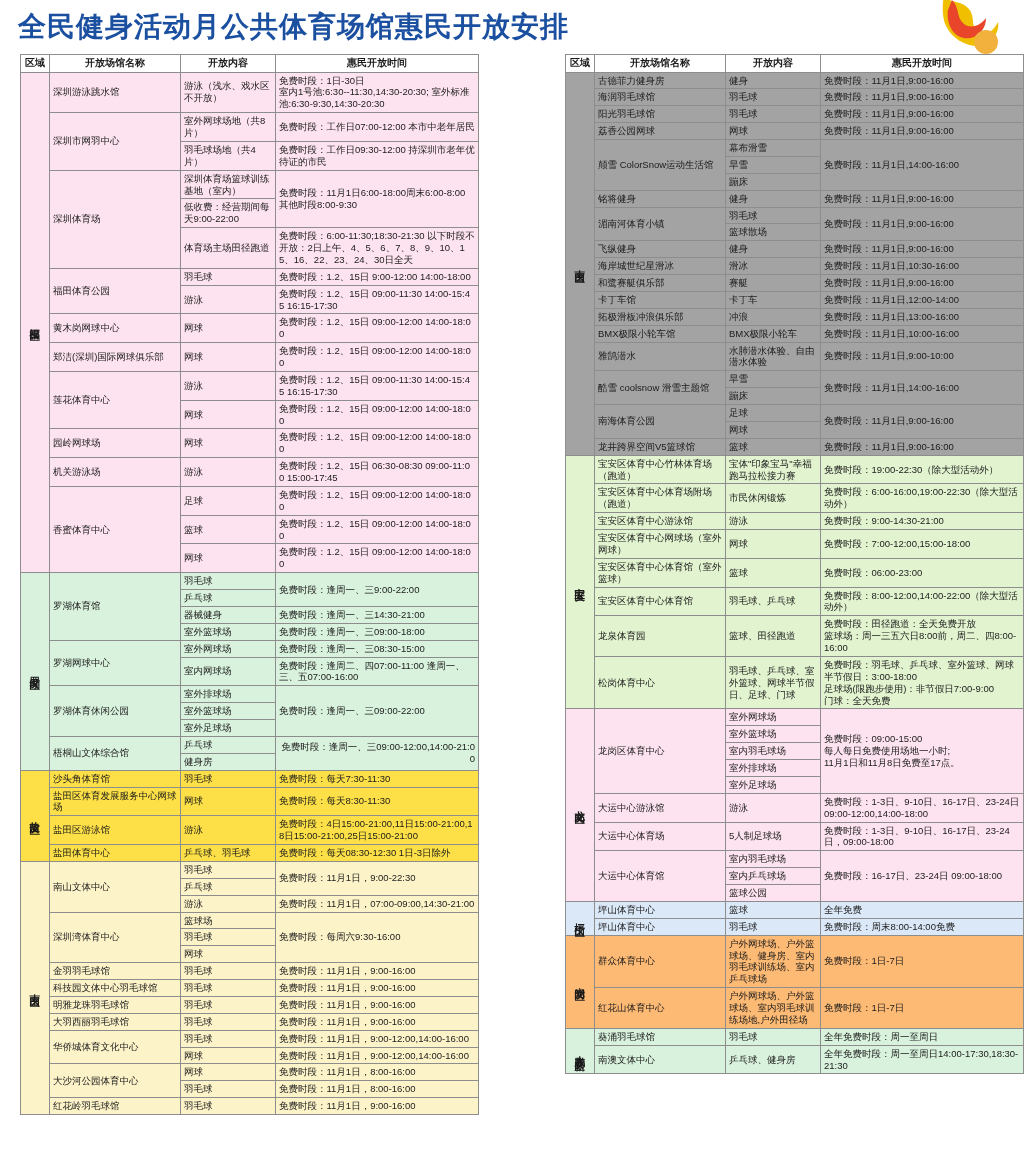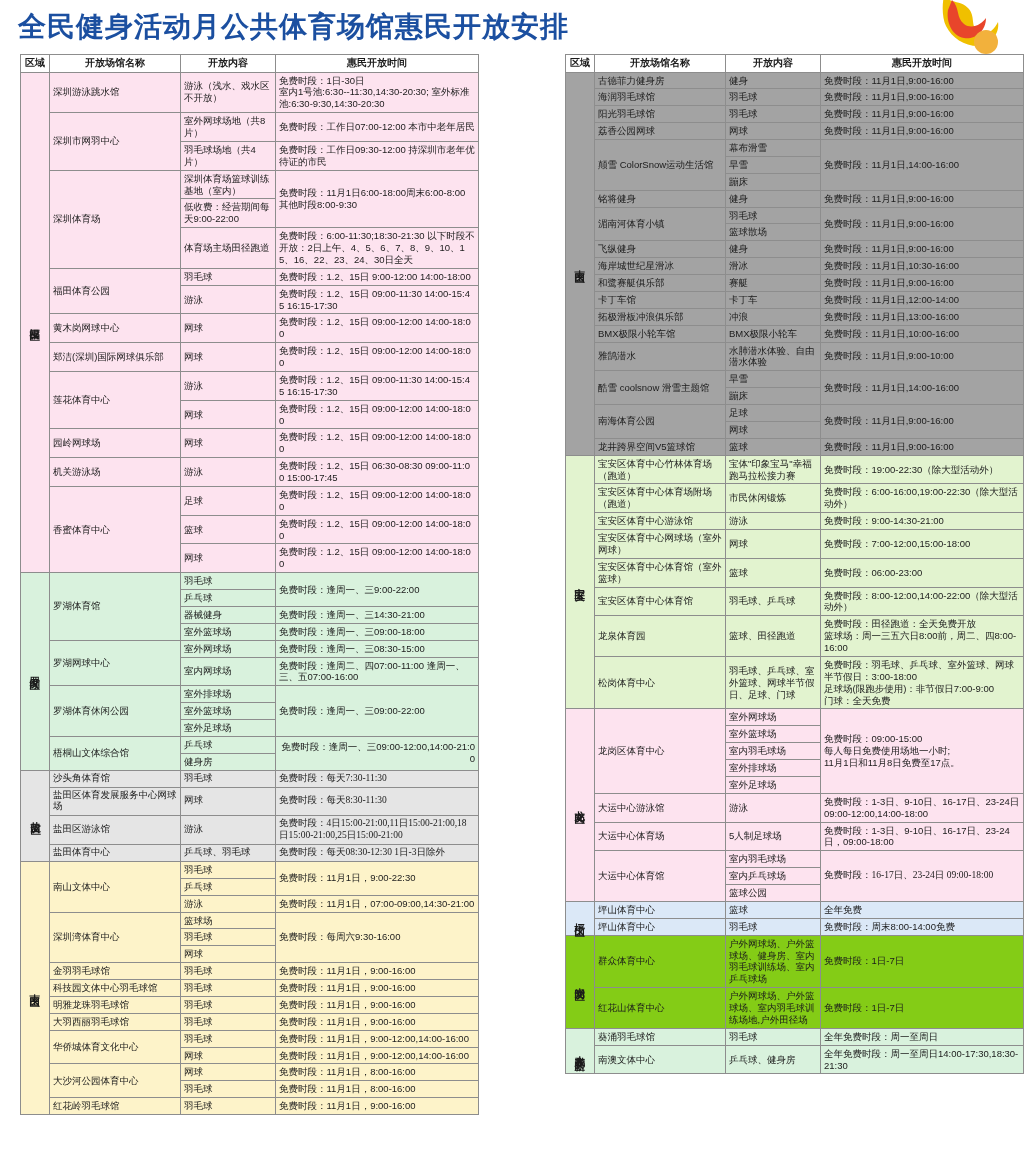--- a/index.html
+++ b/index.html
@@ -43,27 +43,27 @@
     writing-mode:vertical-rl;
     text-orientation:upright;
     letter-spacing:2px;
     font-size:10.5px;
     line-height:1;
     margin:0 auto;
   }
   
   .c-futian{background:#fde3ef;}
   .c-luohu{background:#d9f2dd;}
-  .c-yantian{background:#e5e5e5;font-family:Liberation Serif, serif;}
+  .c-yantian{background:#fde047;}
   .c-nanshan{background:#fdf3c9;}
   .c-nanshan2{background:#a3a3a3;}
   .c-baoan{background:#e2f3cf;}
   .c-longgang{background:#fde3ef;}
   .c-pingshan{background:#dbe8f7;}
-  .c-guangming{background:#84cc16;}
+  .c-guangming{background:#fdba74;}
   .c-dapeng{background:#d9f2dd;}
 </style>
 </head>
 <body>
 
 <div id="page">
 
   <div class="title-bar">
     <div class="title-text">全民健身活动月公共体育场馆惠民开放安排</div>
     <svg class="deco" viewBox="0 0 120 62">
@@ -496,21 +496,21 @@
             <td class="col-time c-longgang" style="white-space: pre-line;">免费时段：1-3日、9-10日、16-17日、23-24日 09:00-12:00,14:00-18:00</td>
           </tr>
           <tr>
             <td class="col-venue c-longgang" rowspan="1">大运中心体育场</td>
             <td class="col-content c-longgang">5人制足球场</td>
             <td class="col-time c-longgang" style="white-space: pre-line;">免费时段：1-3日、9-10日、16-17日、23-24日，09:00-18:00</td>
           </tr>
           <tr>
             <td class="col-venue c-longgang" rowspan="3">大运中心体育馆</td>
             <td class="col-content c-longgang">室内羽毛球场</td>
-            <td class="col-time c-longgang" rowspan="3" style="white-space: pre-line; font-family: Liberation Serif, serif;">免费时段：16-17日、23-24日 09:00-18:00</td>
+            <td class="col-time c-longgang" rowspan="3" style="white-space: pre-line;">免费时段：16-17日、23-24日 09:00-18:00</td>
           </tr>
           <tr>
             <td class="col-content c-longgang">室内乒乓球场</td>
           </tr>
           <tr>
             <td class="col-content c-longgang">篮球公园</td>
           </tr>
           <tr>
             <td class="col-region c-pingshan" rowspan="2">
               <div class="vert">坪山区</div>

